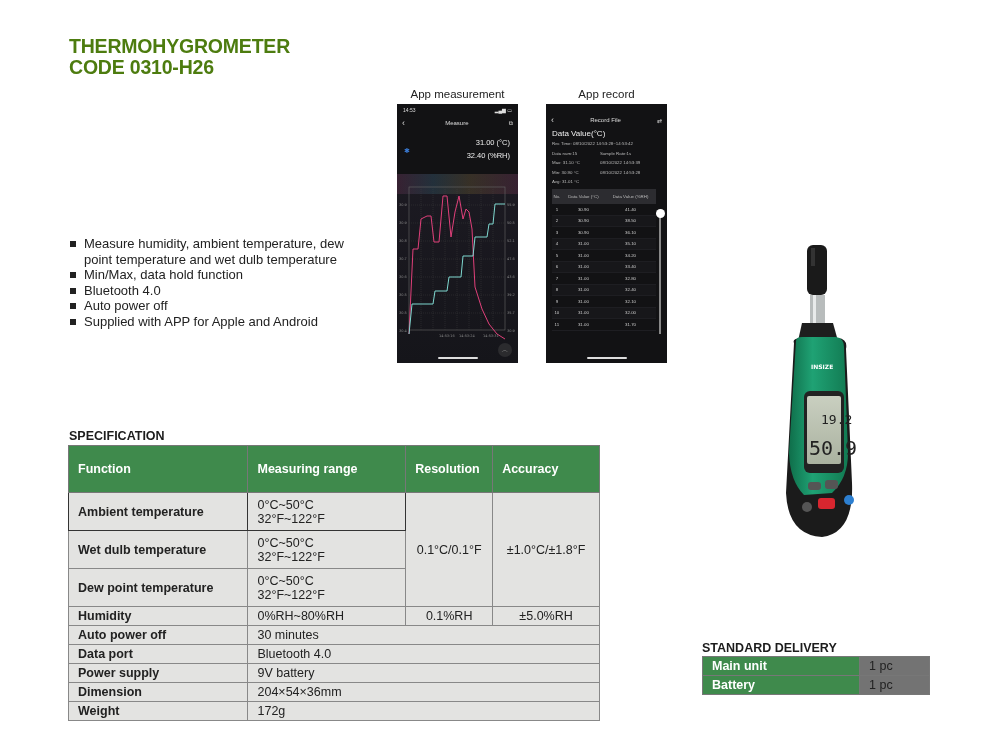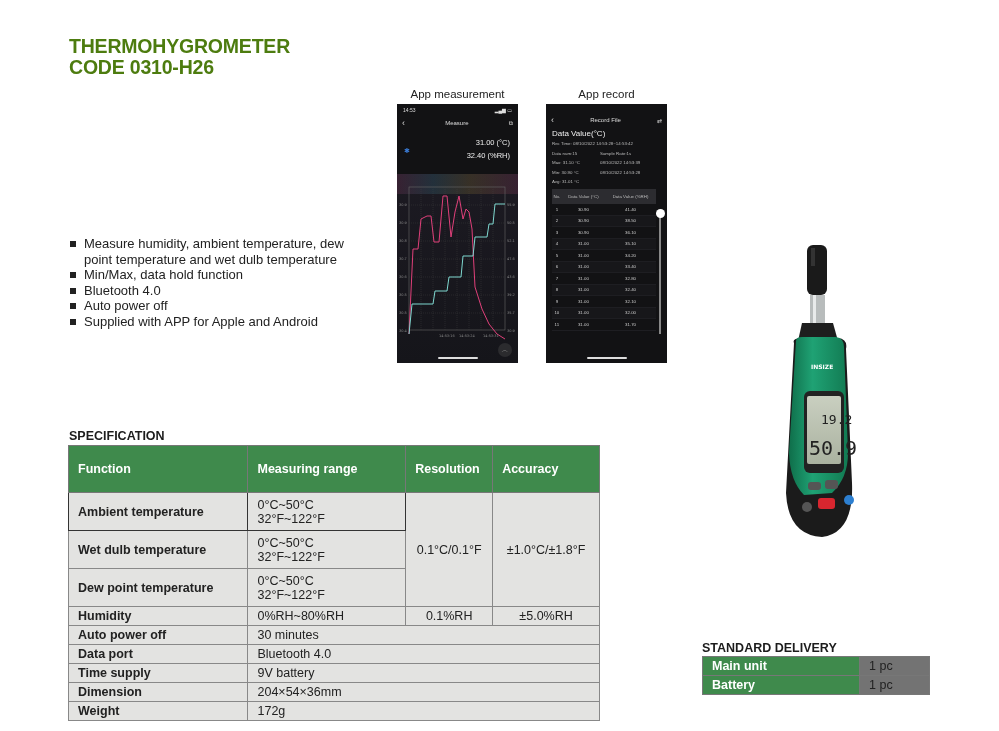--- a/index.html
+++ b/index.html
@@ -323,21 +323,21 @@
     </tr>
     <tr class="short">
       <td class="fn">Auto power off</td>
       <td colspan="3">30 minutes</td>
     </tr>
     <tr class="short">
       <td class="fn">Data port</td>
       <td colspan="3">Bluetooth 4.0</td>
     </tr>
     <tr class="short">
-      <td class="fn">Time supply</td>
+      <td class="fn">Power supply</td>
       <td colspan="3">9V battery</td>
     </tr>
     <tr class="short">
       <td class="fn">Dimension</td>
       <td colspan="3">204×54×36mm</td>
     </tr>
     <tr class="short">
       <td class="fn">Weight</td>
       <td colspan="3">172g</td>
     </tr>

